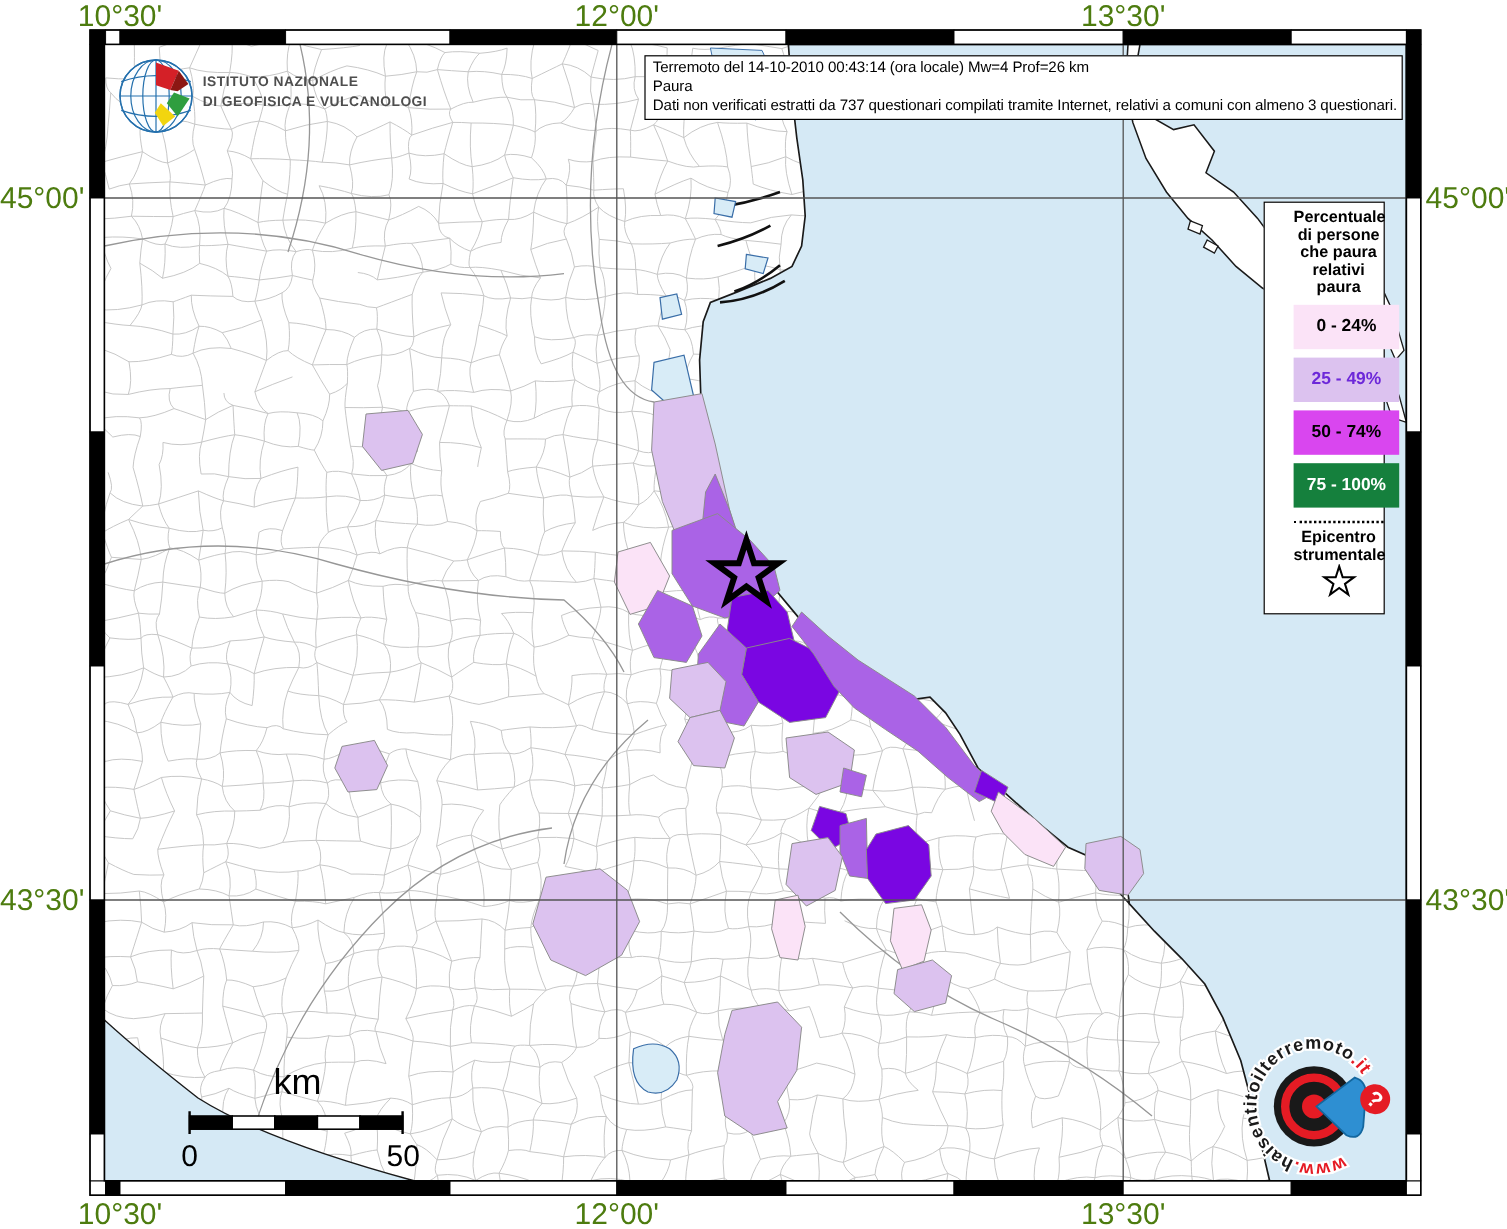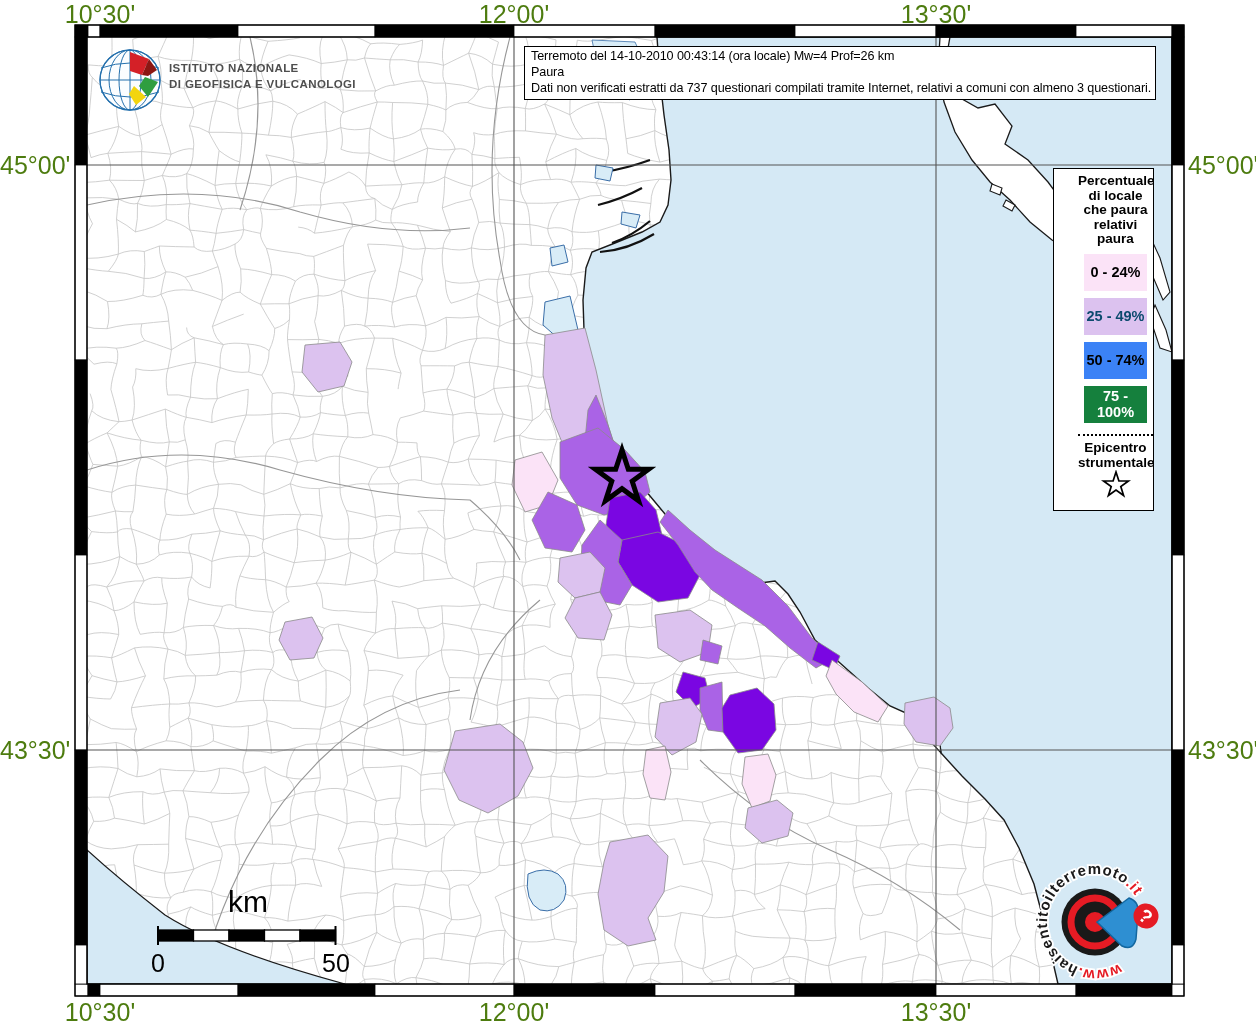--- a/index.html
+++ b/index.html
@@ -2,27 +2,27 @@
 <html><head>
 <meta charset="utf-8">
 <style>
   html,body{margin:0;padding:0;background:#ffffff;}
   body{width:1256px;height:1024px;position:relative;font-family:"Liberation Sans",sans-serif;overflow:hidden;}
   .axis-label{position:absolute;font-size:25px;color:#4d7c0f;white-space:nowrap;}
   .axis-top{top:0px;transform:translateX(-50%);}
   .axis-bottom{top:998px;transform:translateX(-50%);}
   .axis-left{width:70px;text-align:right;left:0;}
   .axis-right{left:1188px;text-align:left;}
-  #info-box{position:absolute;left:524px;top:46px;width:618px;background:#fff;border:1px solid #000;
+  #info-box{position:absolute;left:537px;top:46px;width:618px;background:#fff;border:1px solid #000;
             padding:2px 6px 3px 6px;font-size:12.6px;line-height:15.8px;letter-spacing:-0.1px;white-space:nowrap;}
   #ingv{position:absolute;left:96px;top:44px;width:260px;height:74px;}
   #legend{position:absolute;left:1053px;top:168px;width:101px;background:#fff;border:1.6px solid #000;
           box-sizing:border-box;text-align:center;padding-bottom:6px;padding-left:24px;}
   #legend .title{font-weight:bold;font-size:13.5px;line-height:14.6px;padding-top:5px;}
-  #legend .swatch{width:63px;height:37px;margin:7px auto 0 auto;display:flex;align-items:center;justify-content:center;
+  #legend .swatch{width:88px;height:37px;margin:7px auto 0 auto;display:flex;align-items:center;justify-content:center;
           font-weight:bold;font-size:14.5px;}
   #legend .divider{border-top:2px dotted #000;margin-top:11px;}
   #legend .epi{font-weight:bold;font-size:13.5px;line-height:15px;padding-top:4px;}
   #scalebar{position:absolute;left:140px;top:878px;width:230px;height:104px;}
   #sitelogo{position:absolute;left:1010px;top:838px;width:180px;height:180px;}
   #map-svg{position:absolute;left:0;top:0;}
   .kmlabel{font-size:30px;}
   .kmnum{font-size:25px;}
 </style>
 </head>
@@ -178,28 +178,28 @@
     <path d="M49,33 L62,38 L52,53 L43,42 Z" fill="#2f9e3f"></path>
     <path d="M38,42 L50,53 L40,61 L33,50 Z" fild="#f2d50f" fill="#f2d50f"></path>
   </g>
   <text x="73" y="28" font-size="11.5" font-weight="bold" fill="#4e4e4e" letter-spacing="0.4">ISTITUTO NAZIONALE</text>
   <text x="73" y="44" font-size="11.5" font-weight="bold" fill="#4e4e4e" letter-spacing="0.4">DI GEOFISICA E VULCANOLOGIA</text>
 </svg>
 
 <div id="legend">
   <div class="title">
     <span style="display:block">Percentuale</span>
-    <span style="display:block">di locale</span>
+    <span style="display:block">di persone</span>
     <span style="display:block">che paura</span>
     <span style="display:block">relativi</span>
     <span style="display:block">paura</span>
   </div>
   <div class="swatch" id="sw0" style="background: rgb(251, 227, 247); color: rgb(0, 0, 0);">0 - 24%</div>
-  <div class="swatch" id="sw1" style="background: rgb(220, 194, 239); color: #0c4a6e;">25 - 49%</div>
-  <div class="swatch" id="sw2" style="background: #3b82f6; color: rgb(0, 0, 0);">50 - 74%</div>
+  <div class="swatch" id="sw1" style="background: rgb(220, 194, 239); color: #6d28d9;">25 - 49%</div>
+  <div class="swatch" id="sw2" style="background: #d946ef; color: rgb(0, 0, 0);">50 - 74%</div>
   <div class="swatch" id="sw3" style="background: #15803d; color: rgb(255, 255, 255);">75 - 100%</div>
   <div class="divider"></div>
   <div class="epi">
     <span style="display:block">Epicentro</span>
     <span style="display:block">strumentale</span>
   </div>
   <svg width="34" height="30" viewBox="0 0 34 30">
     <path id="legend-star" fill="#ffffff" stroke="#000" stroke-width="1.7" d="M17.0,2.0 L19.9,11.0 L29.4,11.0 L21.8,16.5 L24.6,25.5 L17.0,20.0 L9.4,25.5 L12.2,16.5 L4.6,11.0 L14.1,11.0 Z"></path>
   </svg>
 </div>

